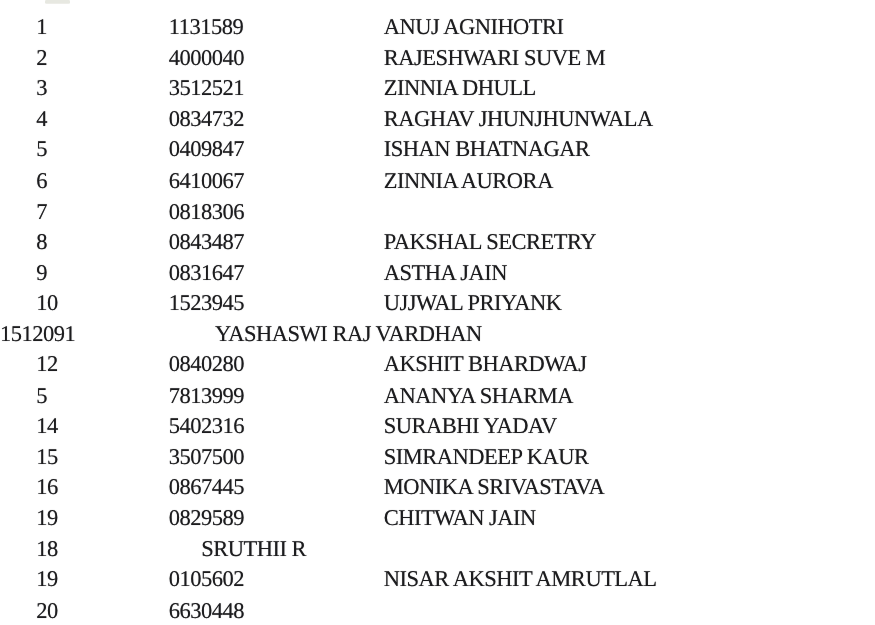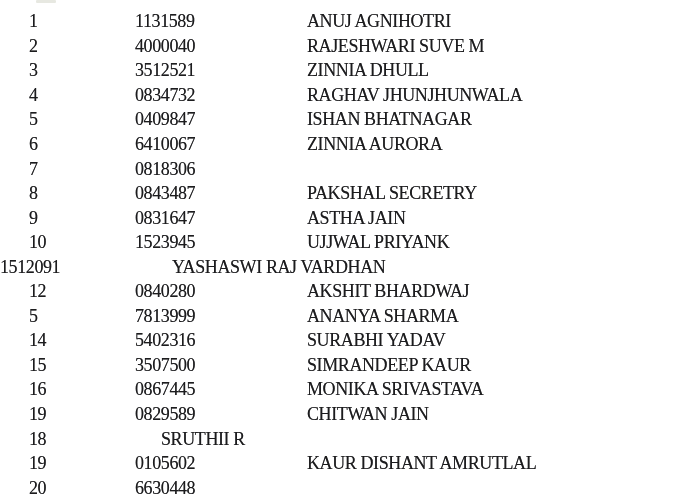--- a/index.html
+++ b/index.html
@@ -144,21 +144,21 @@
       <span class="cell-id">0829589</span>
       <span class="cell-name">CHITWAN JAIN</span>
     </div>
     <div class="row">
       <span class="cell-no">18</span>
       <span class="cell-name">SRUTHII R</span>
     </div>
     <div class="row">
       <span class="cell-no">19</span>
       <span class="cell-id">0105602</span>
-      <span class="cell-name">KAUR DISHANT AMRUTLAL</span>
+      <span class="cell-name">NISAR AKSHIT AMRUTLAL</span>
     </div>
     <div class="row">
       <span class="cell-no">20</span>
       <span class="cell-id">6630448</span>
     </div>
 
   </div>
 </div>
 
 </body></html>

